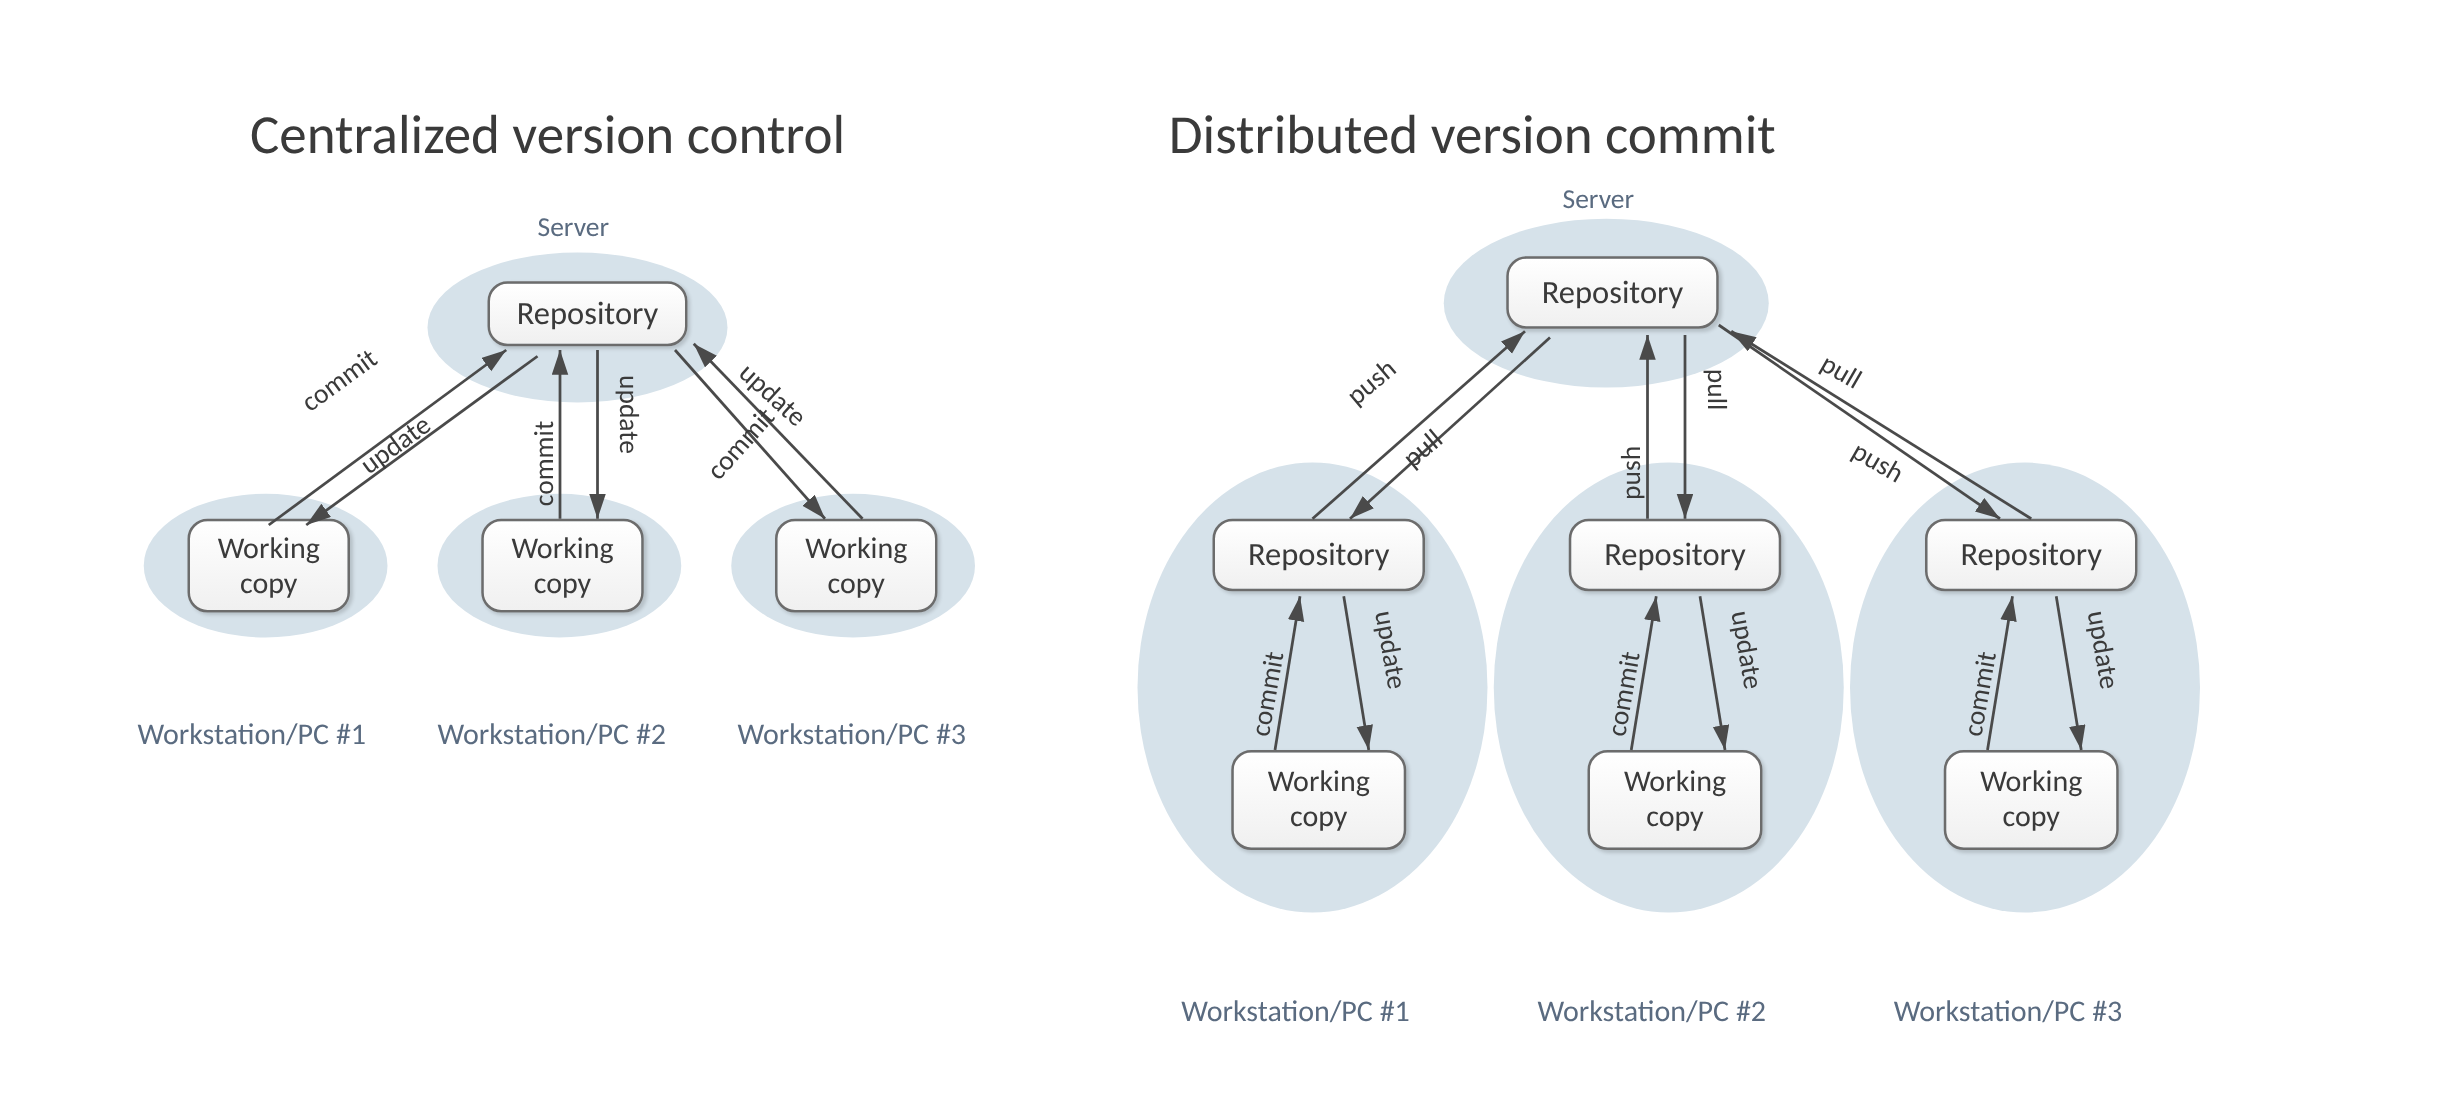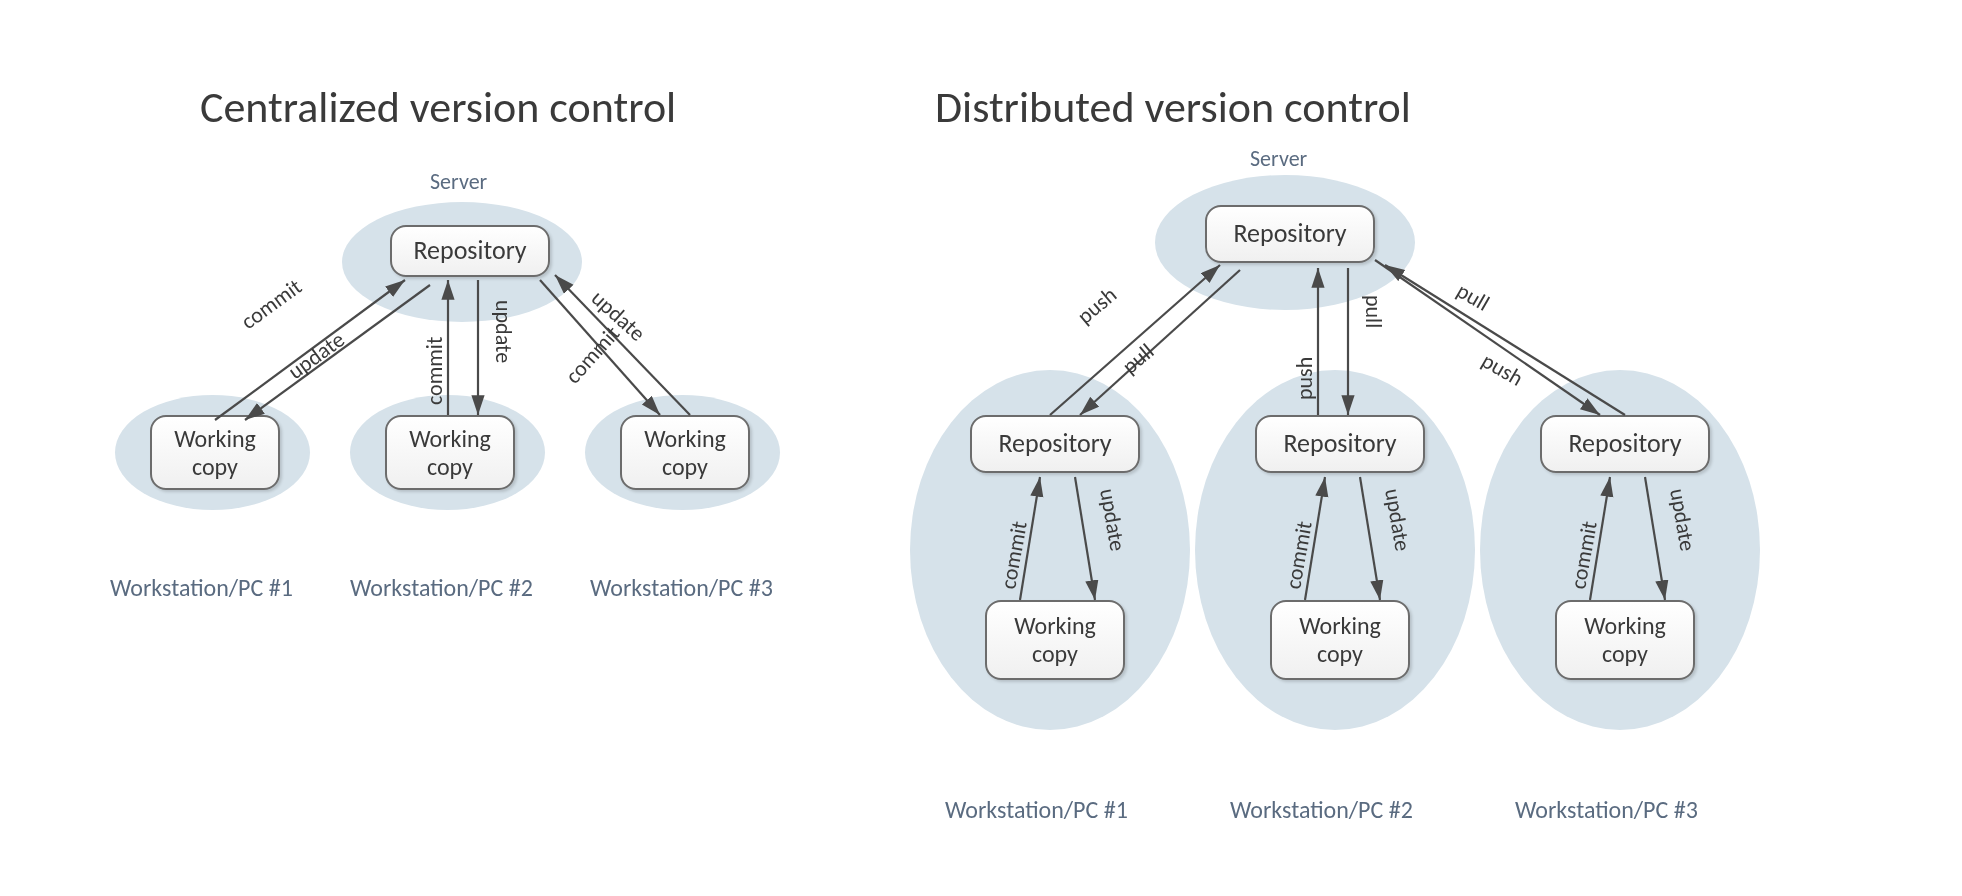--- a/index.html
+++ b/index.html
@@ -77,21 +77,21 @@
     font-size: 22px;
     fill: #3a3a3a;
     font-family: Calibri, "Segoe UI", Arial, sans-serif;
   }
 </style>
 </head>
 <body>
 <div class="canvas">
 
 <div class="title" style="left:200px; top:80px;">Centralized version control</div>
-<div class="title" style="left:935px; top:80px;">Distributed version control</div>
+<div class="title" style="left:935px; top:80px;">Distributed version commit</div>
 
 <div class="ellipse" style="left:342px; top:202px; width:240px; height:120px;"></div>
 <div class="small-label" style="left:430px; top:168px;">Server</div>
 
 <div class="node" style="left:390px; top:225px; width:160px; height:52px;">Repository</div>
 
 <div class="ellipse" style="left:115px; top:395px; width:195px; height:115px;"></div>
 <div class="ellipse" style="left:350px; top:395px; width:195px; height:115px;"></div>
 <div class="ellipse" style="left:585px; top:395px; width:195px; height:115px;"></div>
 

